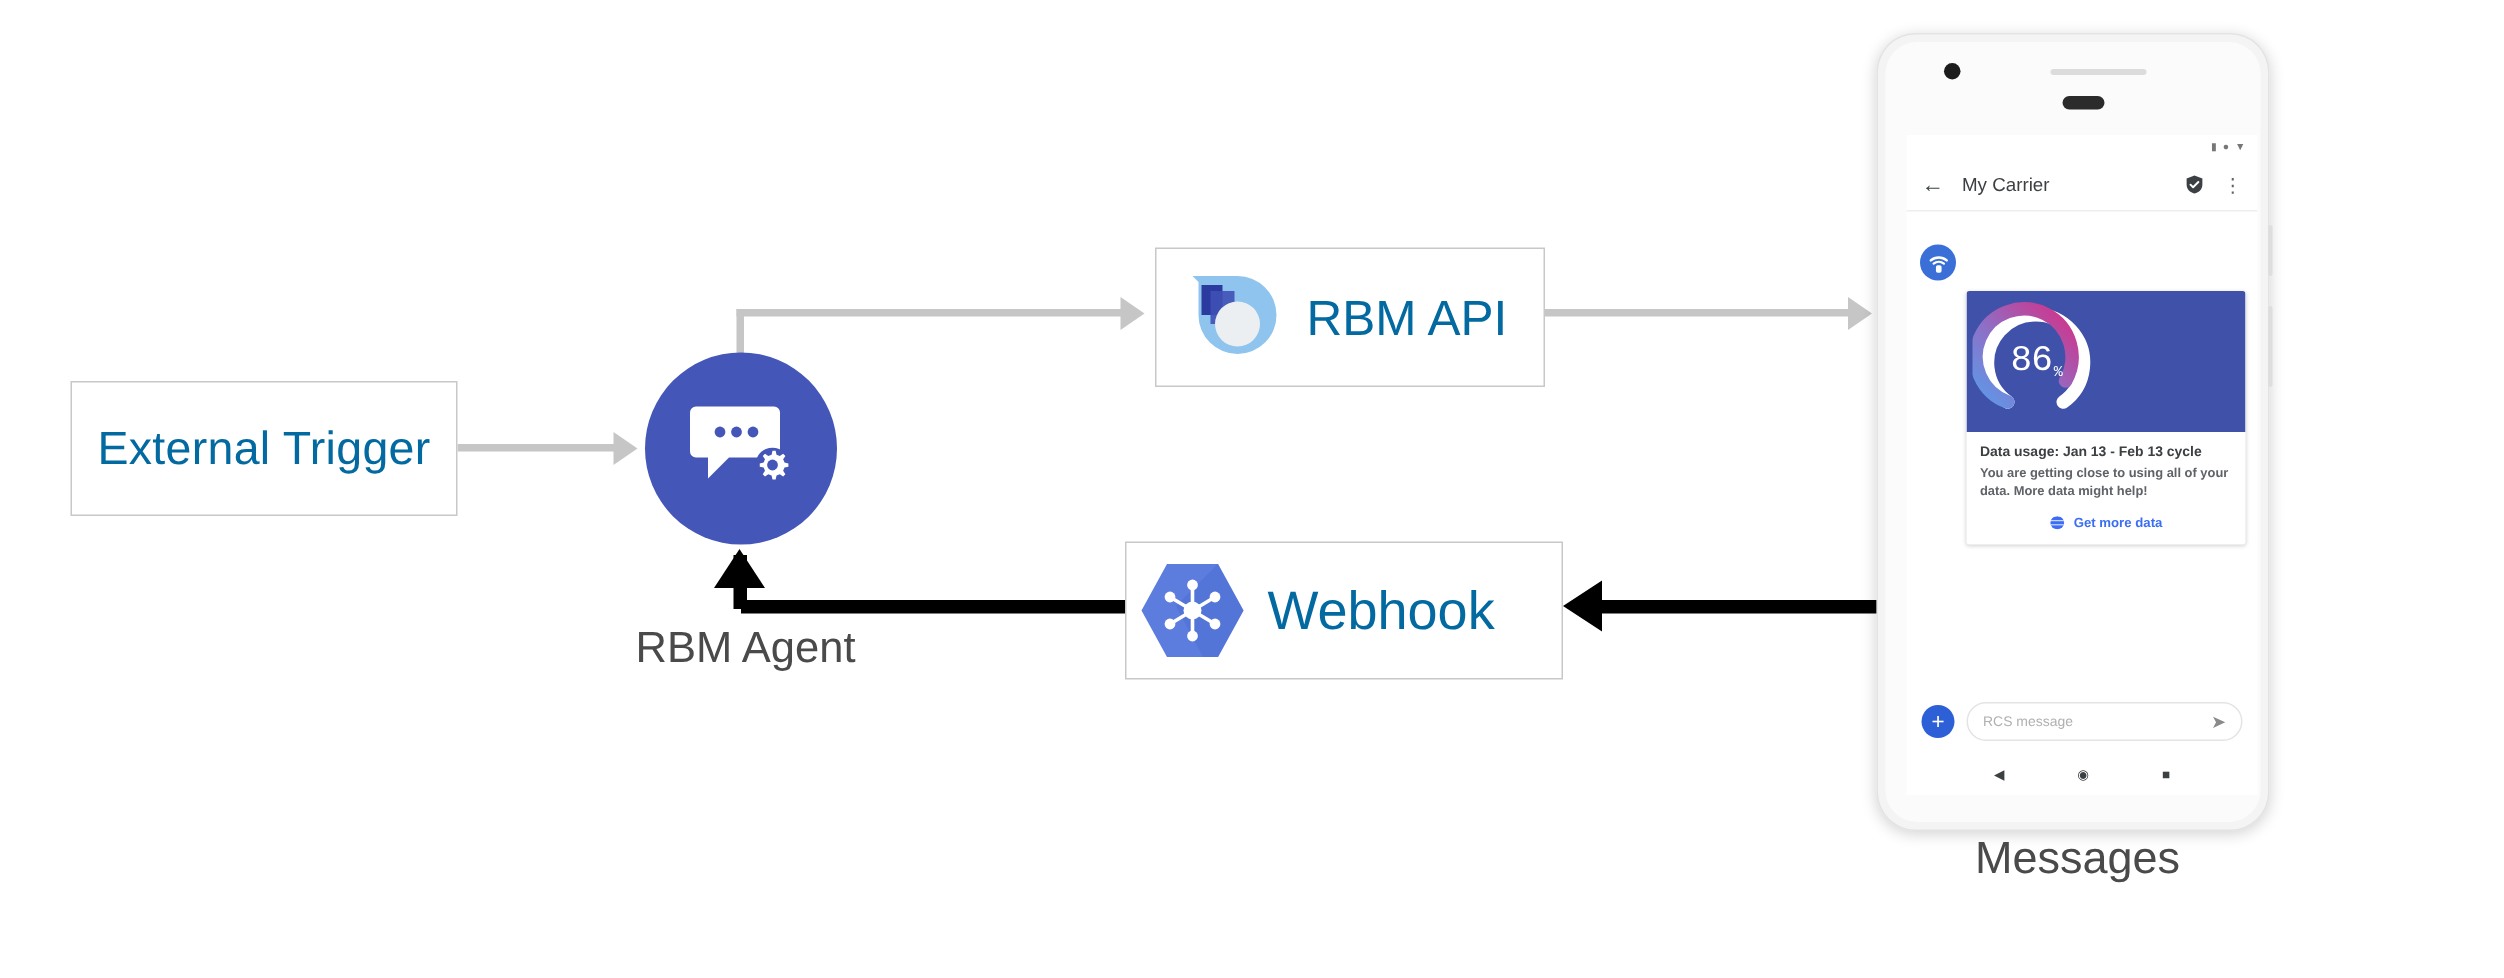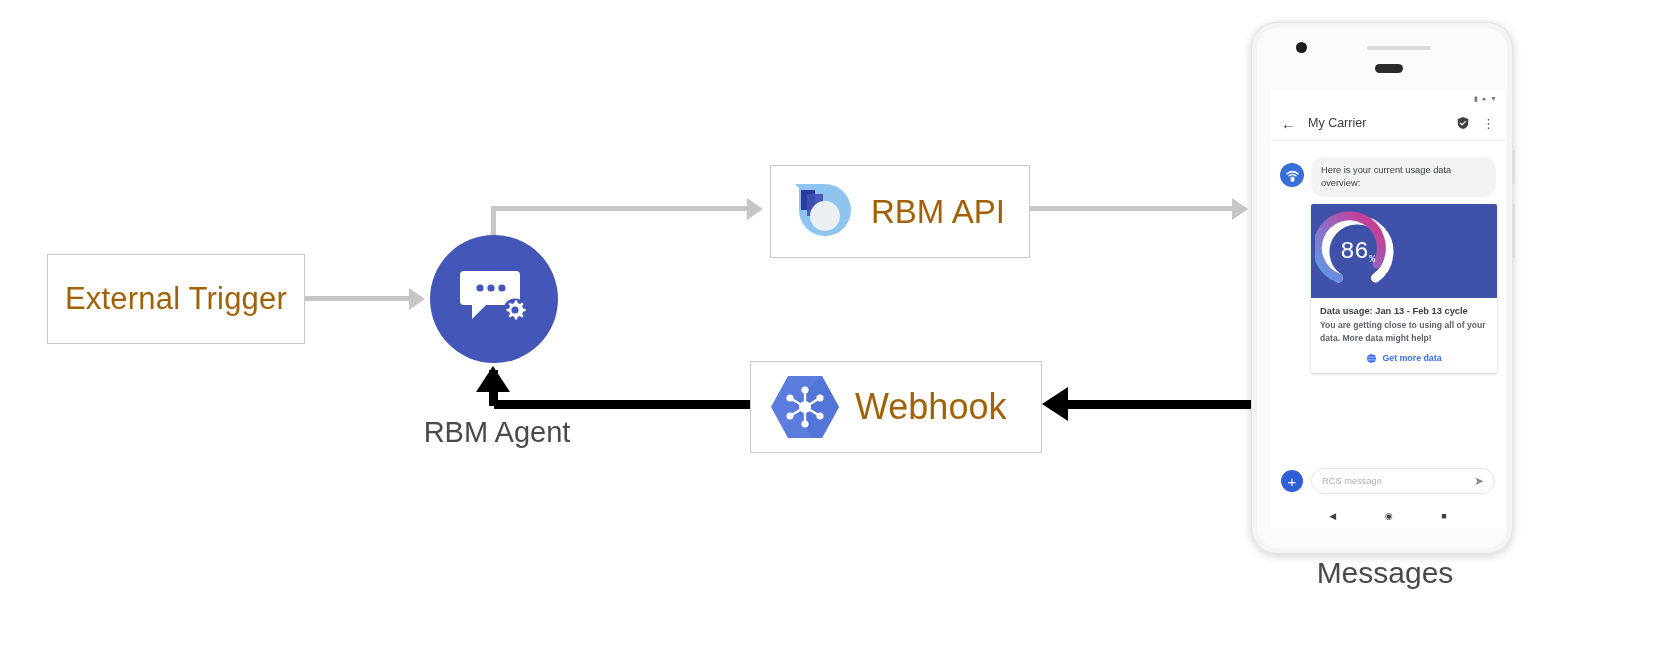--- a/index.html
+++ b/index.html
@@ -3,29 +3,29 @@
 <meta charset="utf-8">
 <style>
   html,body{margin:0;padding:0;background:#ffffff;}
   body{width:1669px;height:652px;position:relative;overflow:hidden;
        font-family:"Liberation Sans","DejaVu Sans",sans-serif;}
   .stage{position:absolute;inset:0;}
 
   
   .box{position:absolute;background:#fff;border:1px solid #c8c8c8;box-sizing:border-box;
        display:flex;align-items:center;}
-  .box-label{color:#a16207;font-weight:300;white-space:nowrap;}
+  .box-label{color:#0369a1;font-weight:300;white-space:nowrap;}
 
   #external-trigger{left:47px;top:254px;width:258px;height:90px;justify-content:center;}
   #external-trigger .box-label{font-size:31px;letter-spacing:.2px;}
 
   #rbm-api-box{left:770px;top:165px;width:260px;height:93px;padding-left:18px;gap:14px;}
   #rbm-api-box .box-label{font-size:33px;}
 
-  #webhook-box{left:750px;top:361px;width:292px;height:92px;padding-left:16px;gap:12px;}
+  #webhook-box{left:750px;top:361px;width:292px;height:92px;padding-left:6px;gap:12px;}
   #webhook-box .box-label{font-size:36px;}
 
   
   #rbm-agent{position:absolute;left:430px;top:235px;width:128px;height:128px;border-radius:50%;
              background:#4456b8;display:flex;align-items:center;justify-content:center;}
   #agent-label{position:absolute;left:412px;top:416px;width:170px;text-align:center;
                font-size:29px;color:#4a4a4a;font-weight:300;}
 
   
   .conn{position:absolute;background:#c6c6c6;}
@@ -223,23 +223,20 @@
         </div>
 
         <div id="thread">
           <div class="msg-row">
             <div id="avatar">
               <svg width="15" height="15" viewBox="0 0 24 24">
                 <path d="M3.5 9 A13 13 0 0 1 20.5 9" stroke="#fff" stroke-width="2.6" fill="none" stroke-linecap="round"></path>
                 <path d="M6.5 12.4 A9 9 0 0 1 17.5 12.4" stroke="#fff" stroke-width="2.4" fill="none" stroke-linecap="round"></path>
                 <rect x="9" y="14" width="6" height="8" rx="2" fill="#fff"></rect>
               </svg>
-            </div>
-            <div id="bubble">
-              <div id="bubble-text">Here is your current usage data overview:</div>
             </div>
           </div>
 
           <div id="rich-card">
             <div id="card-hero">
               <div id="gauge">
                 <svg width="84" height="84" viewBox="0 0 84 84">
                   <defs>
                     <linearGradient id="gg" x1="0" y1="1" x2="1" y2="0">
                       <stop offset="0%" stop-color="#5b9bea"></stop>

